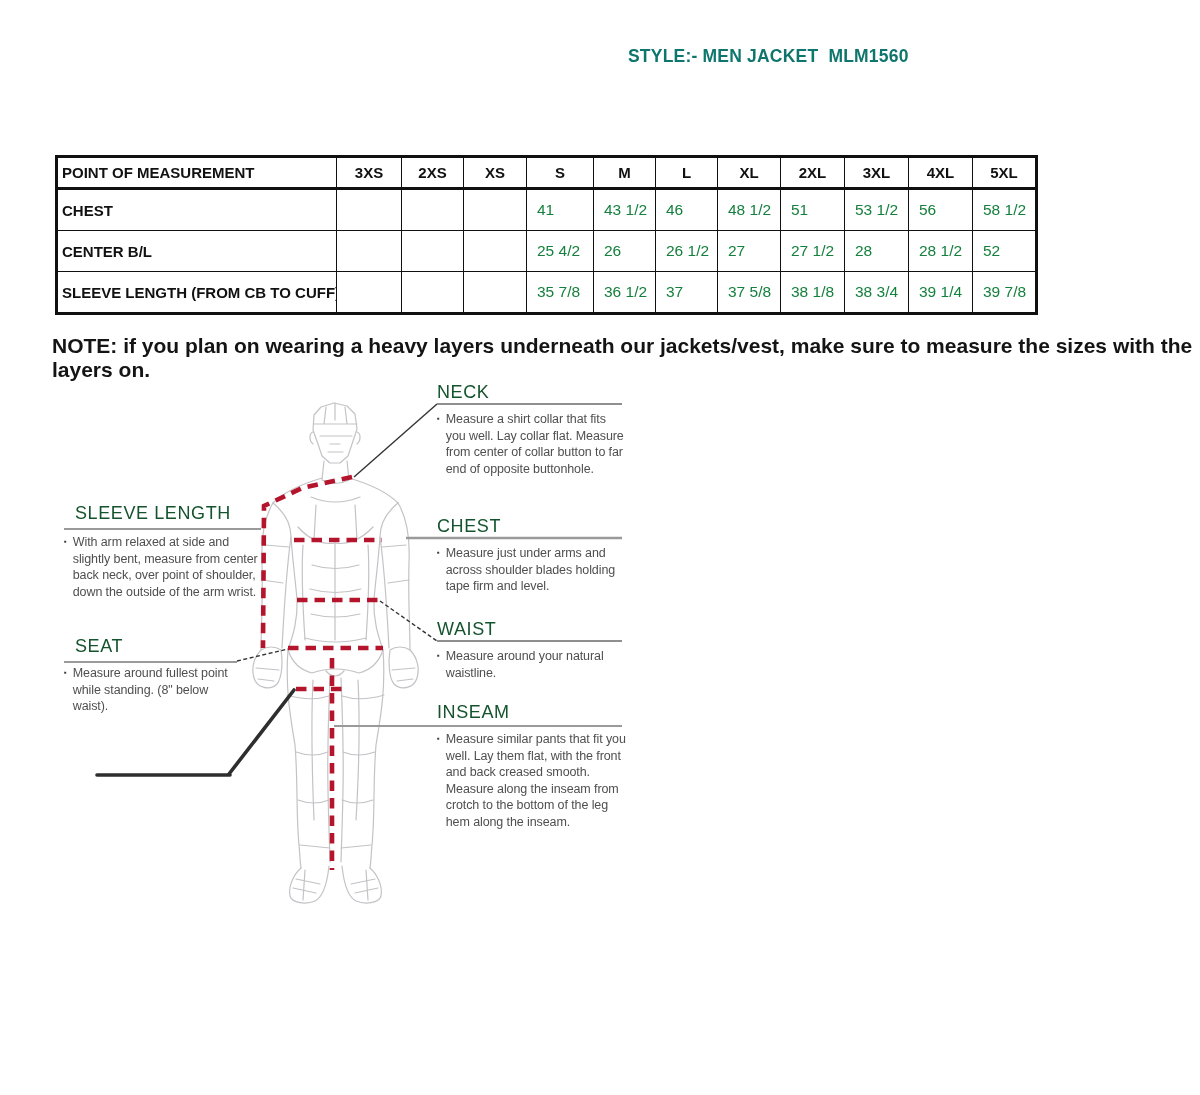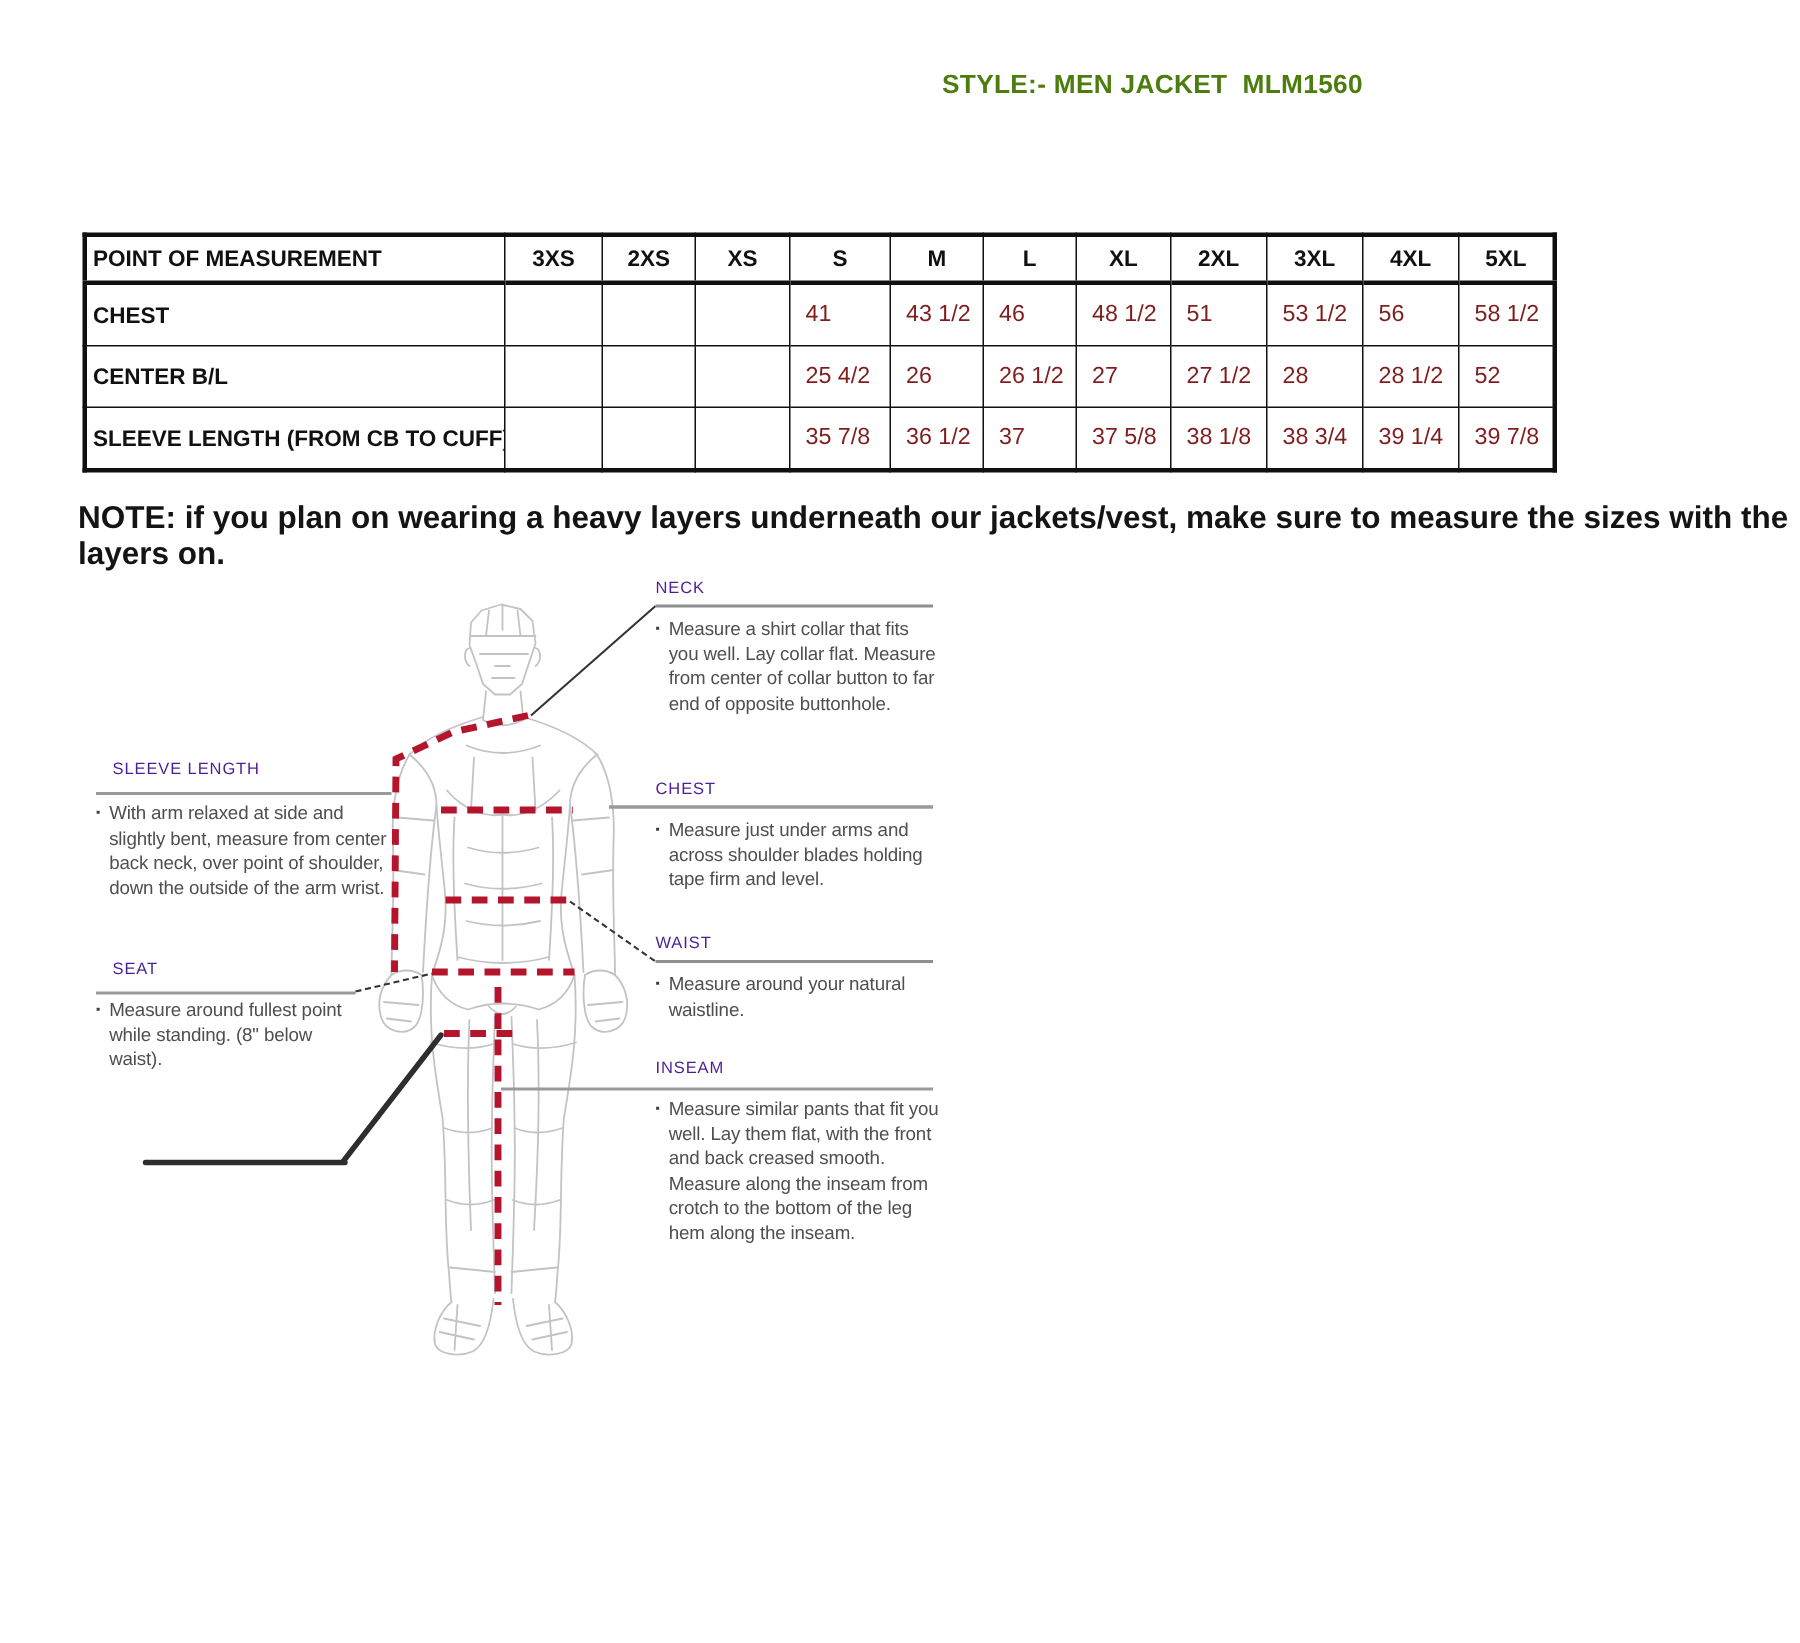--- a/index.html
+++ b/index.html
@@ -2,37 +2,37 @@
 <html><head>
 <meta charset="utf-8">
 <style>
   html,body{margin:0;padding:0;background:#fff;}
   #page{
     position:relative;width:1200px;height:1095px;background:#ffffff;
     font-family:"Liberation Sans", sans-serif;color:#111;overflow:hidden;
   }
   
   #title{position:absolute;left:628px;top:46px;font-size:17.5px;font-weight:bold;
-    color:#4d7c0f;white-space:pre;letter-spacing:0.2px;}
+    color:#0f766e;white-space:pre;letter-spacing:0.2px;}
   
   #chart{position:absolute;left:55px;top:155px;}
   table{border-collapse:collapse;table-layout:fixed;width:980px;border:3px solid #101010;}
   th,td{border:1.6px solid #101010;font-size:15px;overflow:hidden;white-space:nowrap;}
   thead th{height:27px;font-weight:bold;text-align:center;border-bottom:3px solid #101010;}
   thead th.lab{text-align:left;padding-left:4px;}
   tbody td{height:38px;}
   td.lab{font-weight:bold;text-align:left;padding-left:4px;font-size:15px;}
-  td.val{text-align:left;padding-left:10px;font-size:15.5px;font-weight:normal;color:#7f1d1d;}
+  td.val{text-align:left;padding-left:10px;font-size:15.5px;font-weight:normal;color:#15803d;}
   
   #note{position:absolute;left:52px;top:334px;font-size:21px;font-weight:bold;color:#141414;}
   
   #guide{position:absolute;left:0;top:0;width:1200px;height:1095px;pointer-events:none;}
   #guide-svg{position:absolute;left:60px;top:375px;}
   .block{position:absolute;}
-  .bhead{font-size:11px;color:#4c1d95;letter-spacing:0.6px;line-height:20px;}
+  .bhead{font-size:18px;color:#14532d;letter-spacing:0.6px;line-height:20px;}
   .bbody{display:flex;gap:6px;font-size:12.5px;line-height:1.32;color:#4f4f4f;letter-spacing:-0.1px;}
   .bullet{font-size:8px;line-height:1;margin-top:4px;color:#3c3c3c;}
   .neck{left:437px;top:382px;width:190px;}   .neck  .bbody{margin-top:9px;}
   .chest{left:437px;top:516px;width:190px;}  .chest .bbody{margin-top:9px;}
   .waist{left:437px;top:619px;width:190px;}  .waist .bbody{margin-top:9px;}
   .inseam{left:437px;top:702px;width:192px;} .inseam .bbody{margin-top:9px;}
   .sleeve{left:64px;top:503px;width:196px;}  .sleeve .bbody{margin-top:11px;}
   .sleeve .bhead{padding-left:11px;}
   .seat{left:64px;top:636px;width:180px;}    .seat .bbody{margin-top:9px;}
   .seat .bhead{padding-left:11px;}

